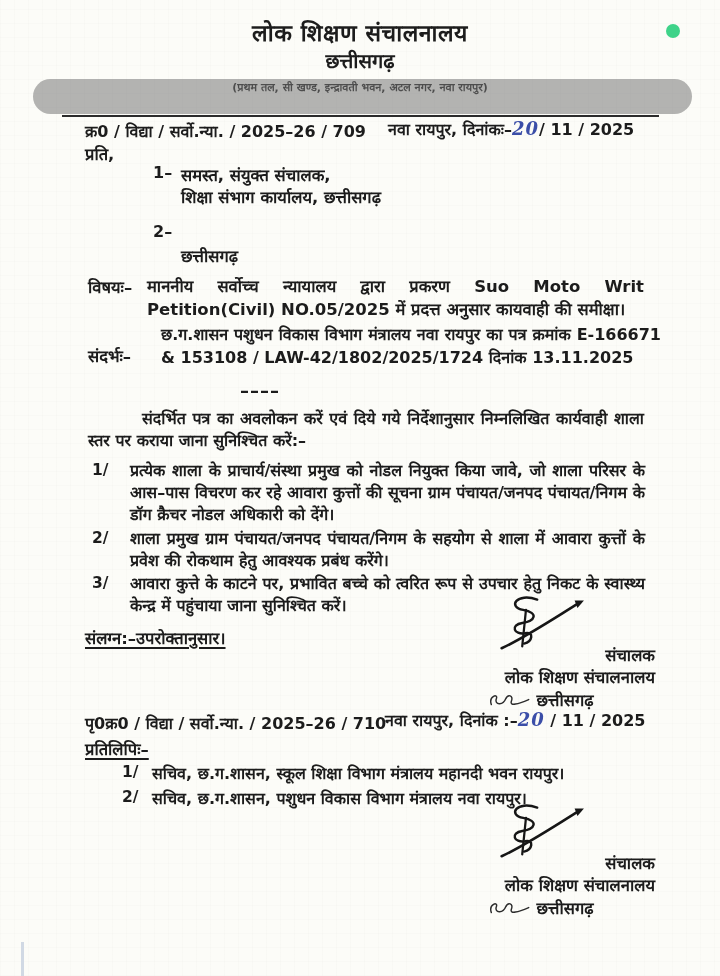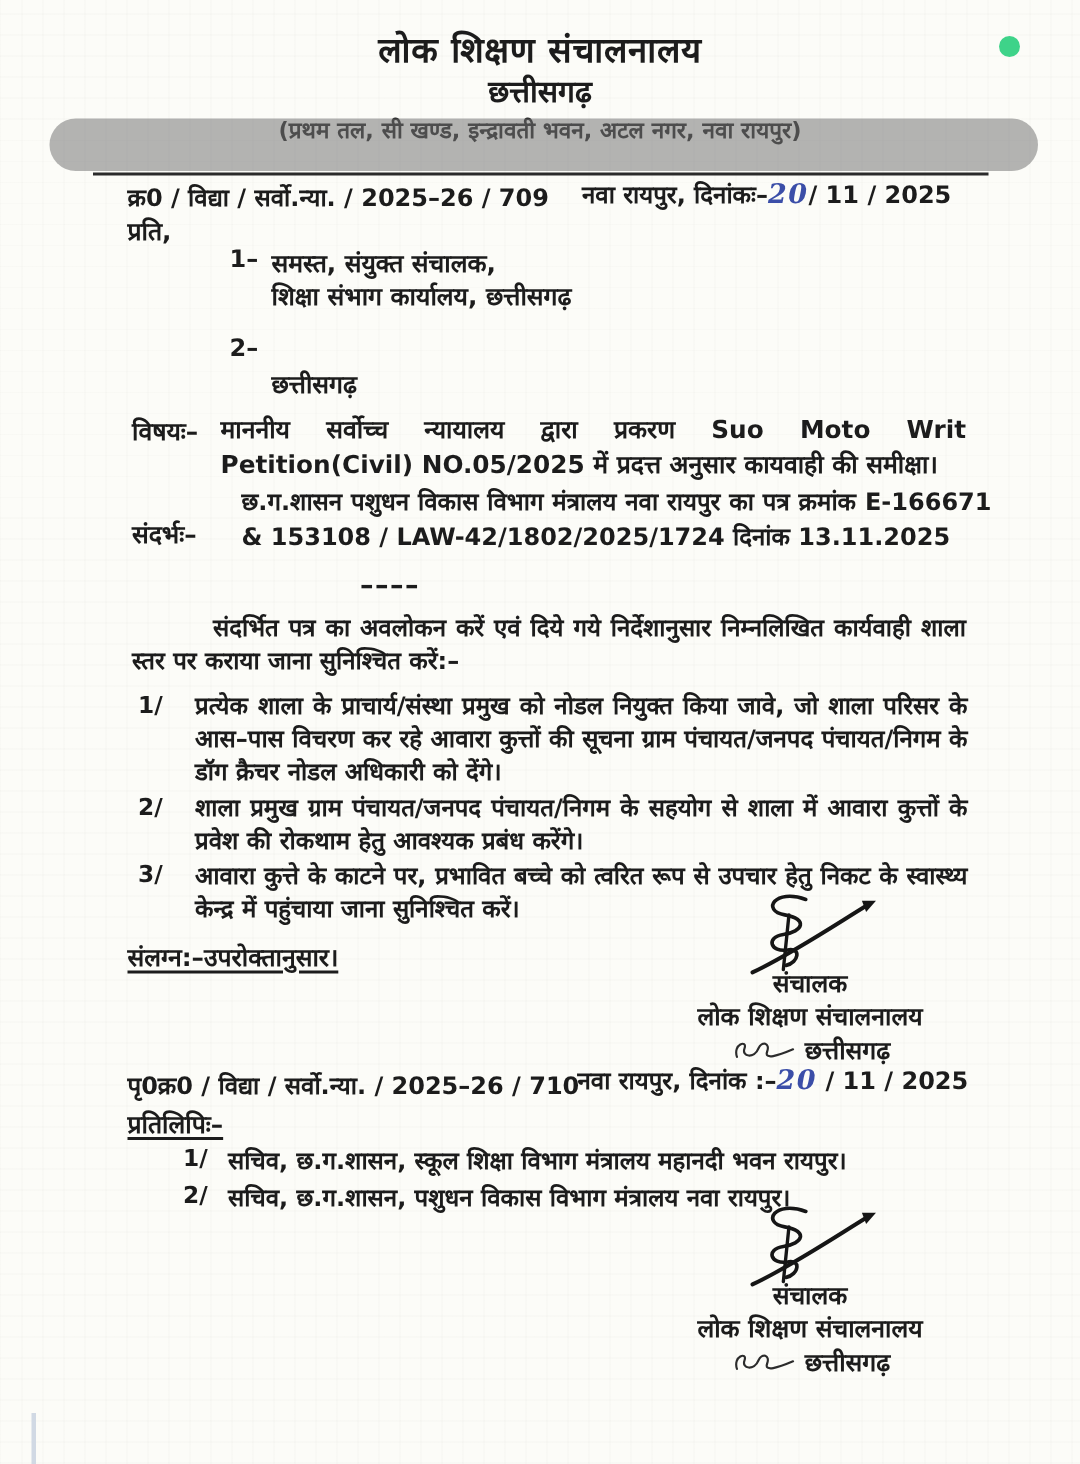--- a/index.html
+++ b/index.html
@@ -18,21 +18,21 @@
   .abs { position:absolute; }
   .b { font-weight:700; }
   .center { text-align:center; }
   .just { text-align:justify; }
   .underline { text-decoration:underline; text-underline-offset:3px; text-decoration-thickness:2px; }
 
   .org-title { top:16px; left:0; right:0; font-size:23px; letter-spacing:0.5px; }
   .org-state { top:47px; left:0; right:0; font-size:20px; }
 
   .addr-wrap { top:79px; left:0; right:0; }
-  .addr-line1 { font-size:15px; font-weight:700; line-height:17px; }
+  .addr-line1 { font-size:11px; font-weight:700; line-height:17px; }
   .addr-line2 { font-size:12.5px; font-weight:700; line-height:16px; }
   .redaction-bar {
     left:33px; top:79px; width:659px; height:35px;
     background:rgba(118,118,118,0.55);
     border-radius:18px;
     z-index:3;
   }
   .divider { left:62px; top:115px; width:597px; height:2px; background:#2b2b2b; }
 
   .ref-left  { left:85px;  top:120px; font-size:16px; }
@@ -56,21 +56,21 @@
   .ref-text   { left:161px; top:323px; width:500px; font-size:16px; line-height:23px; }
 
   .dash-sep { left:240px; top:380px; font-size:18px; letter-spacing:1px; }
 
   .body-intro { left:88px; top:408px; width:556px; font-size:16px; line-height:22px; text-indent:54px; }
   .pt-num  { left:92px;  font-size:15.5px; }
   .pt-text { left:130px; width:515px; font-size:16px; line-height:22px; }
 
   .enclosure { left:85px; top:626px; font-size:16.5px; }
 
-  .sig-block { width:230px; text-align:center; }
+  .sig-block { width:230px; text-align:right; }
   .sig-svg { display:block; margin:0 auto -6px auto; }
   .sig-desig { font-size:16.5px; font-weight:700; line-height:20px; }
   .sig-org   { font-size:16.5px; font-weight:700; line-height:23px; }
   .sig-state-row { display:flex; align-items:center; justify-content:center; gap:4px; line-height:23px; }
   .sig-state { font-size:16.5px; font-weight:700; }
 
   .endorse-left  { left:85px;  top:712px; font-size:16px; }
   .endorse-right { left:385px; top:709px; font-size:16px; }
   .copy-label { left:85px; top:737px; font-size:16.5px; }
   .copy-num  { left:122px; font-size:15.5px; }

